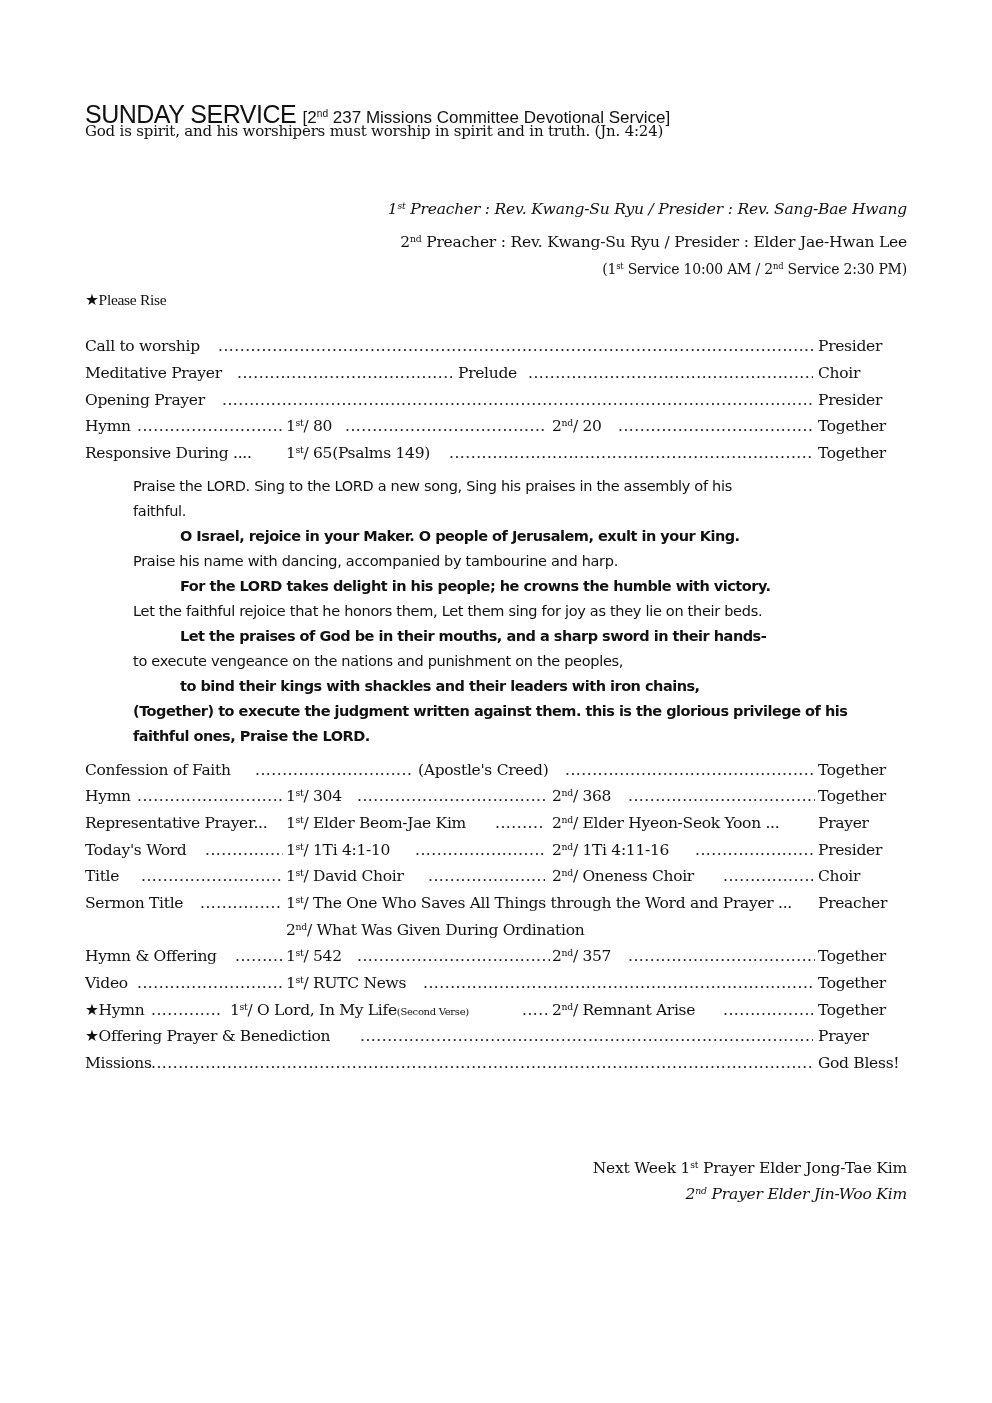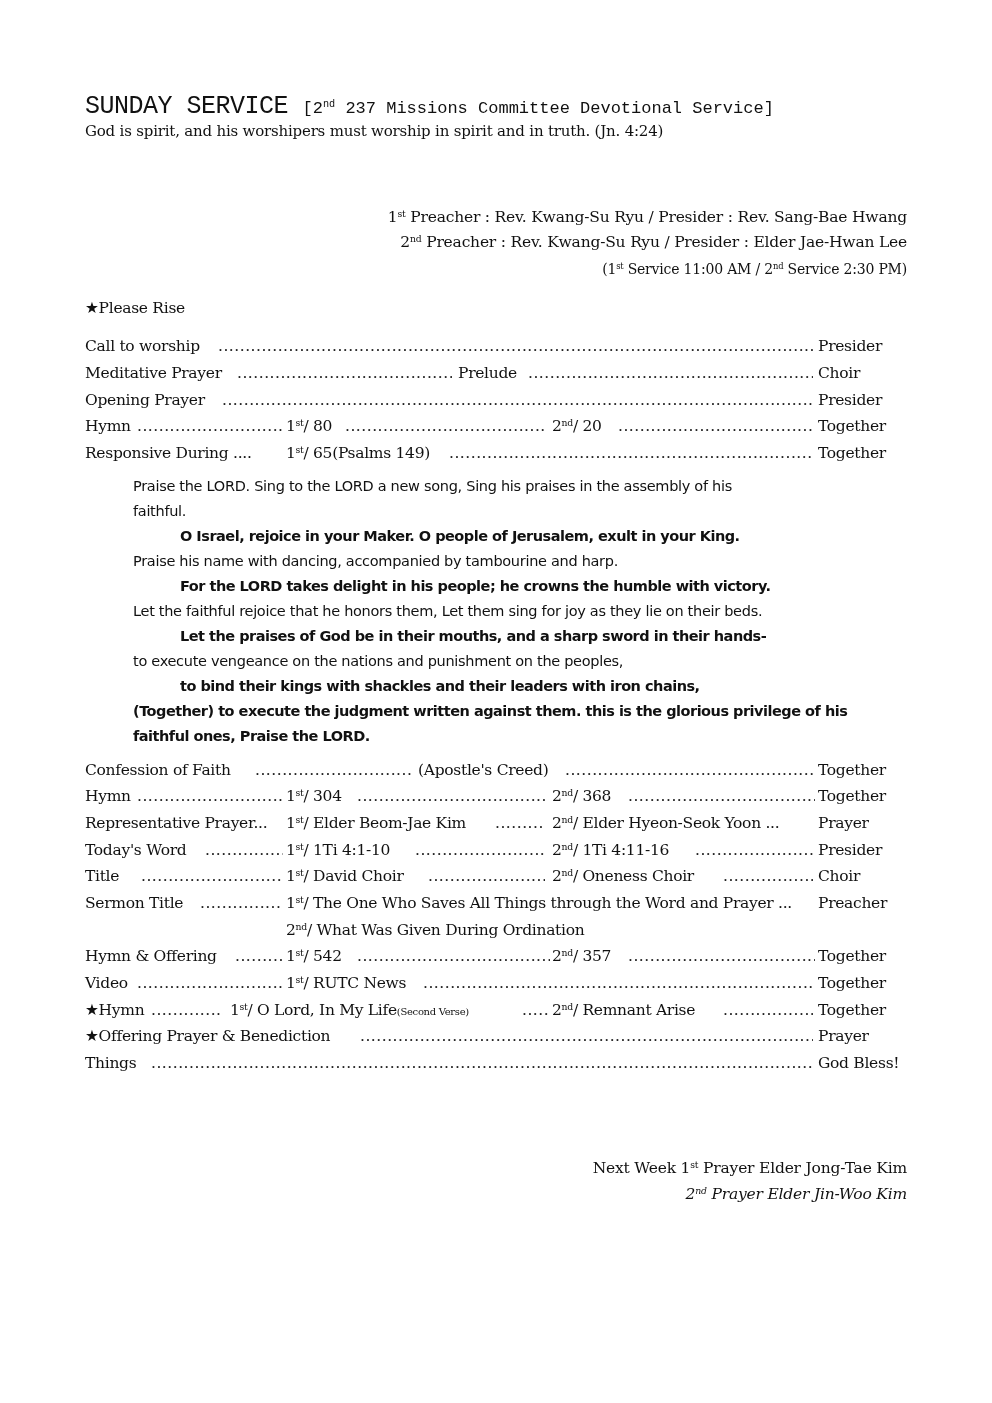--- a/index.html
+++ b/index.html
@@ -1,42 +1,42 @@
 <!DOCTYPE html>
 <html><head>
 <meta charset="utf-8">
 <style>
   html, body { margin:0; padding:0; background:#ffffff; }
   body { width:992px; height:1403px; position:relative; overflow:hidden; color:#111; }
   .abs { position:absolute; white-space:nowrap; }
-  #title { left:85px; top:92px; font-family:Liberation Mono, monospace; font-size:25px; letter-spacing:-0.5px; }
+  #title { left:85px; top:100px; font-family:Liberation Sans, sans-serif; font-size:25px; letter-spacing:-0.5px; }
   #title .sub { font-size:17px; letter-spacing:0; }
   #verse { left:85px; top:122px; font-family:"DejaVu Serif", serif; font-size:15px; letter-spacing:-0.2px; }
   .right { right:85px; text-align:right; font-family:"DejaVu Serif", serif; font-size:15.5px; letter-spacing:-0.2px; }
   sup { font-size:0.6em; vertical-align:0.55em; line-height:0; }
   .row { position:absolute; left:85px; width:822px; height:24px; font-family:"DejaVu Serif", serif; font-size:15.5px; letter-spacing:-0.3px; line-height:24px; }
   .row .seg { position:absolute; top:0; white-space:nowrap; }
   .dots { position:absolute; top:0; overflow:hidden; white-space:nowrap; color:#222; letter-spacing:0.5px; }
   .dots::before { content:"........................................................................................................................................................................................................................................"; }
   .reading { position:absolute; left:133px; font-family:"DejaVu Sans", "Liberation Sans", sans-serif; font-size:14.5px; letter-spacing:-0.3px; white-space:nowrap; line-height:25px; }
   .reading.bold { font-weight:bold; letter-spacing:-0.5px; }
   .reading.indent { left:180px; }
   .small { font-size:10px;margin-top:48px; }
 </style>
 </head>
 <body>
 
 <div id="title" class="abs"><span>SUNDAY SERVICE</span> <span class="sub"><span>[2</span><sup>nd</sup><span> 237 Missions Committee Devotional Service]</span></span></div>
 <div id="verse" class="abs">God is spirit, and his worshipers must worship in spirit and in truth. (Jn. 4:24)</div>
 
-<div class="abs right" style="top:208px;"><span>1</span><sup>st</sup><span> Preacher : Rev. Kwang-Su Ryu / Presider : Rev. Sang-Bae Hwang</span></div>
+<div class="abs right" style="top:200px;font-style:italic;"><span>1</span><sup>st</sup><span> Preacher : Rev. Kwang-Su Ryu / Presider : Rev. Sang-Bae Hwang</span></div>
 <div class="abs right" style="top:233px;"><span>2</span><sup>nd</sup><span> Preacher : Rev. Kwang-Su Ryu / Presider : Elder Jae-Hwan Lee</span></div>
-<div class="abs right" style="top:261px; font-size:14px;"><span>(1</span><sup>st</sup><span> Service 11:00 AM / 2</span><sup>nd</sup><span> Service 2:30 PM)</span></div>
+<div class="abs right" style="top:261px; font-size:14px;"><span>(1</span><sup>st</sup><span> Service 10:00 AM / 2</span><sup>nd</sup><span> Service 2:30 PM)</span></div>
 
-<div class="row" style="top:296px;">
+<div class="row" style="top:288px;font-family:Liberation Serif, serif;">
     <span class="seg" style="left:0">★Please Rise</span>
   </div>
 
 <div class="row" style="top:334px;">
   <span class="seg" style="left:0">Call to worship</span>
   <span class="dots" style="left:133px; width:595px;"></span>
   <span class="seg" style="left:733px">Presider</span>
 </div>
 
 <div class="row" style="top:361px;">
@@ -166,19 +166,19 @@
   <span class="seg" style="left:733px">Together</span>
 </div>
 
 <div class="row" style="top:1024px;">
   <span class="seg" style="left:0">★Offering Prayer &amp; Benediction</span>
   <span class="dots" style="left:275px; width:453px;"></span>
   <span class="seg" style="left:733px">Prayer</span>
 </div>
 
 <div class="row" style="top:1051px;">
-  <span class="seg" style="left:0">Things</span>
+  <span class="seg" style="left:0">Missions</span>
   <span class="dots" style="left:66px; width:662px;"></span>
   <span class="seg" style="left:733px">God Bless!</span>
 </div>
 
 <div class="abs right" style="top:1159px;"><span>Next Week 1</span><sup>st</sup><span> Prayer Elder Jong-Tae Kim</span></div>
 <div class="abs right" style="top:1185px;font-style:italic;"><span>2</span><sup>nd</sup><span> Prayer Elder Jin-Woo Kim</span></div>
 
 </body></html>

